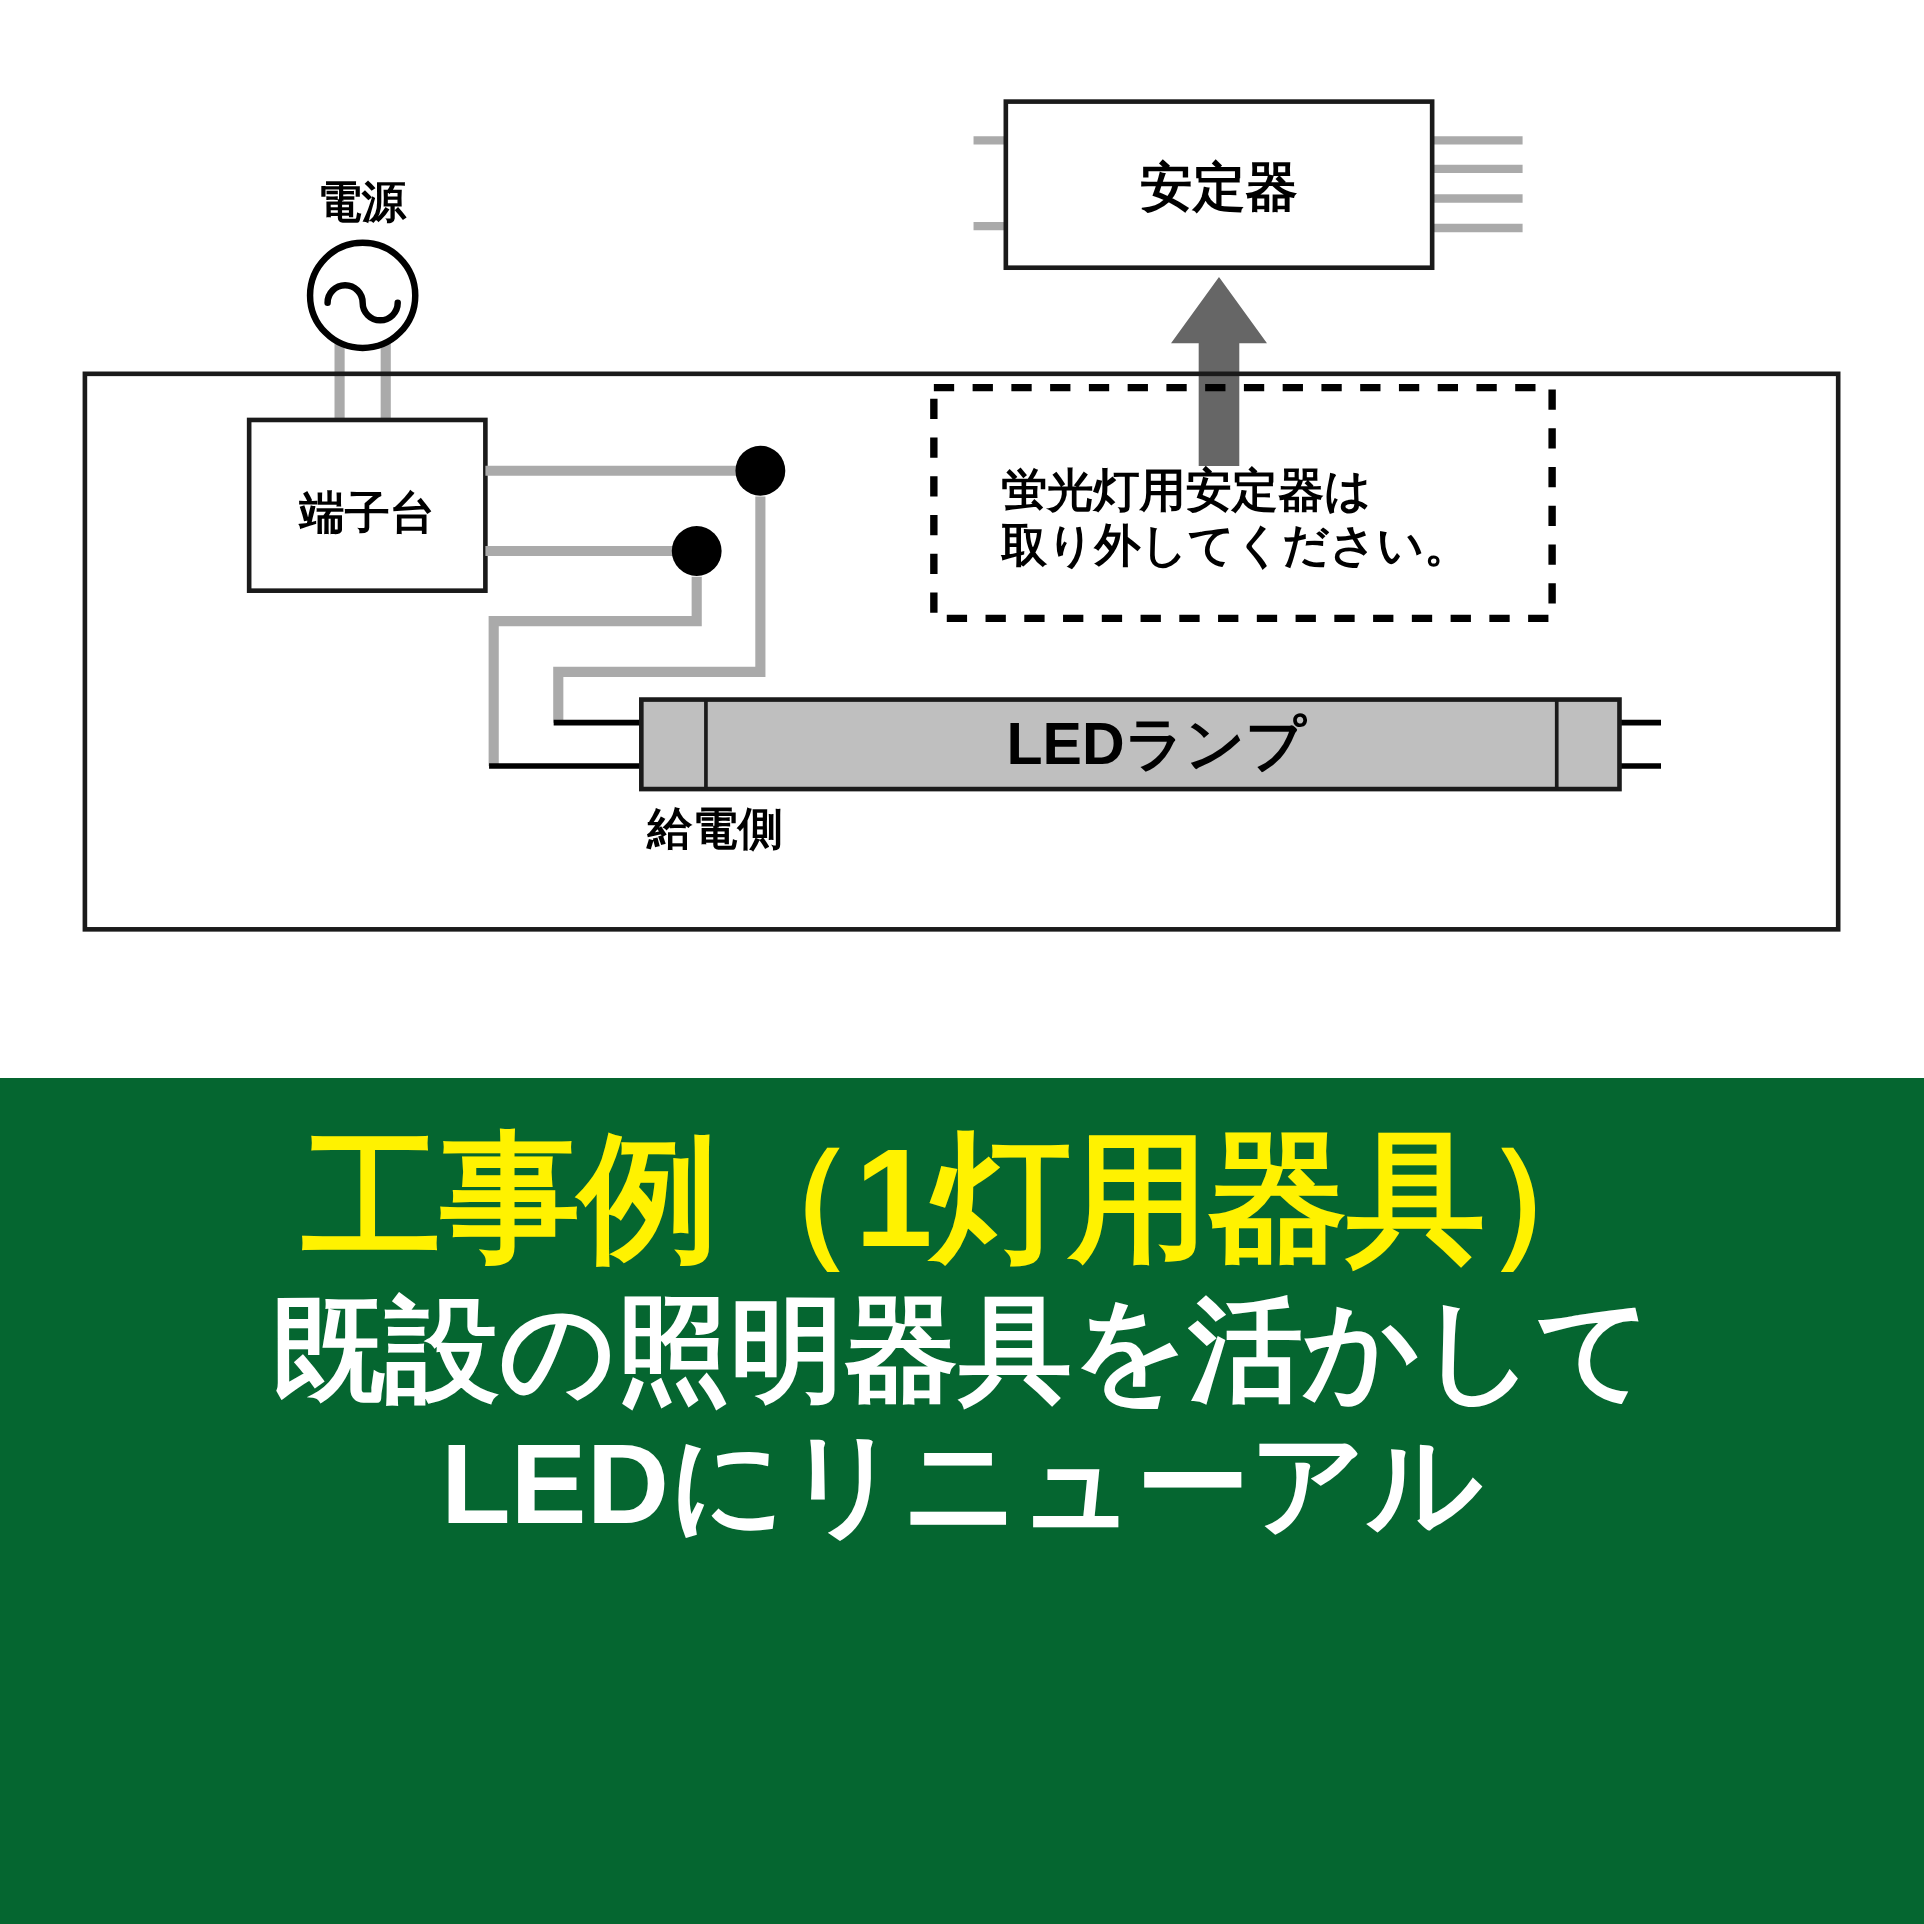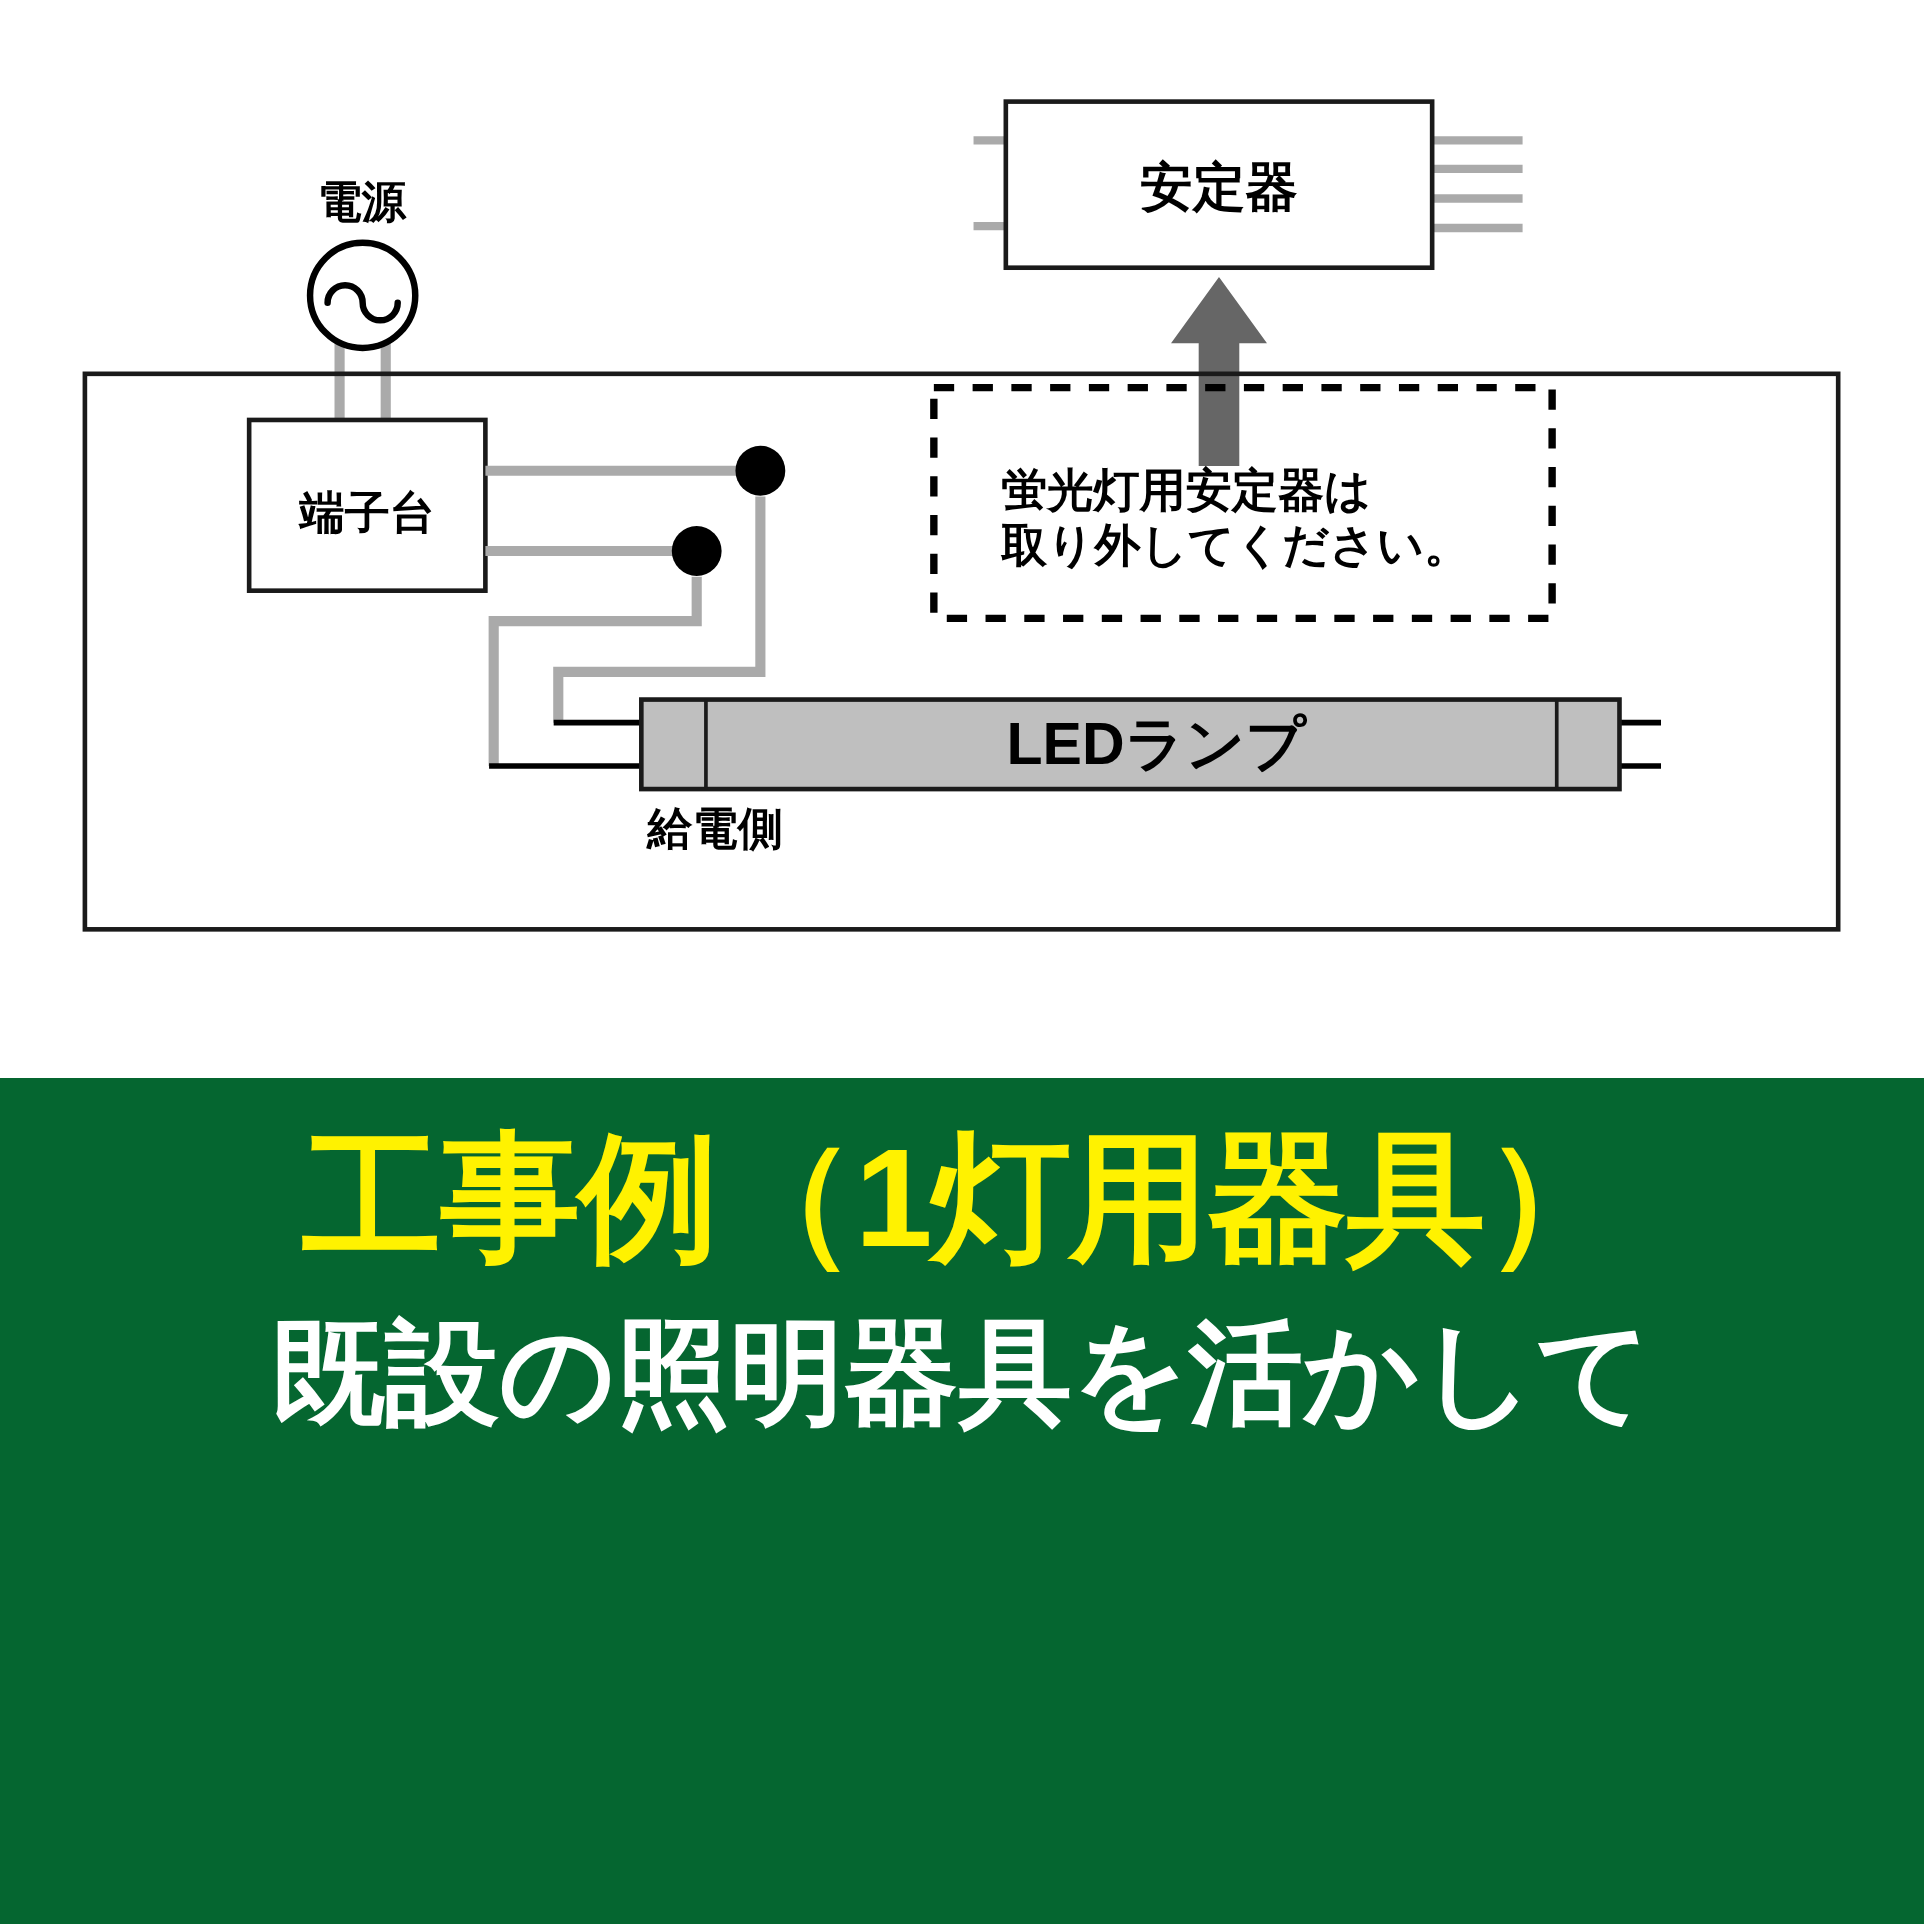--- a/index.html
+++ b/index.html
@@ -62,21 +62,21 @@
     white-space: nowrap;
   }
   .promo-sub {
     color: #ffffff;
     font-size: 114px;
     font-weight: bold;
     line-height: 1.16;
     white-space: nowrap;
     letter-spacing: 0px;
   }
-  #promo-sub1 { margin-top: 39px; }
+  #promo-sub1 { margin-top: 16px; }
   #promo-sub2 { margin-top: 1.8px; }
   #promo-note {
     color: #ffffff;
     font-size: 57px;
     font-weight: normal;
     margin-top: 37px;
     white-space: nowrap;
     letter-spacing: -0.9px;
   }
 </style>
@@ -155,16 +155,17 @@
         <text class="diag-label" x="1085" y="548" font-size="50" fill="#3a3a3a">蛍光灯用安定器は</text>
         <text class="diag-label" x="1085" y="608" font-size="50" fill="#3a3a3a">取り外してください。</text>
       </g>
 
     </svg>
   </div>
 
   <div id="promo">
     <div id="promo-title">工事例（1灯用器具）</div>
     <div id="promo-sub1" class="promo-sub">既設の照明器具を活かして</div>
+    <div id="promo-sub2" class="promo-sub">LEDにリニューアル</div>
   </div>
 
 </div>
 
 
 </body></html>

